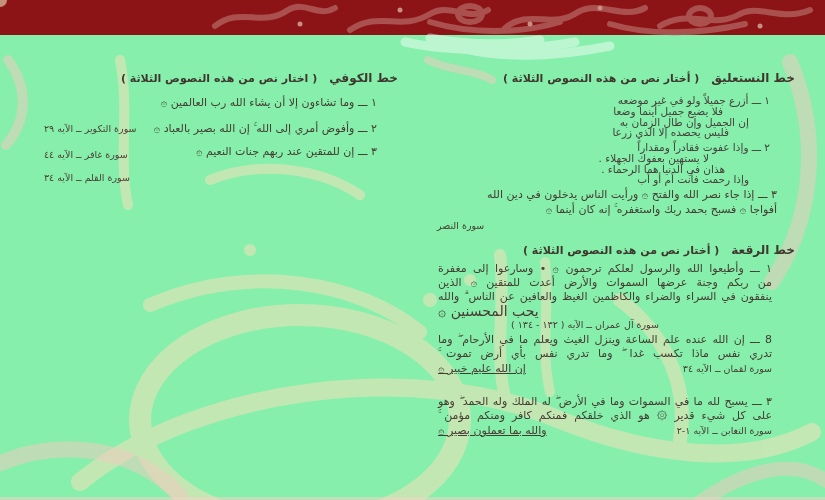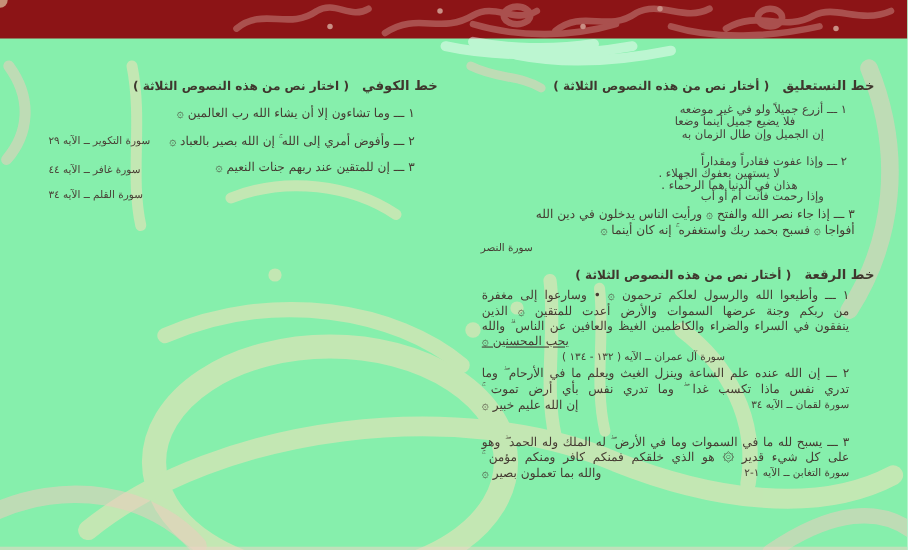--- a/index.html
+++ b/index.html
@@ -30,26 +30,26 @@
              white-space:nowrap; color:#46403a; }
   .p1-l1{ margin-right:25px; } .p1-l2{ margin-right:72px; }
   .p1-l3{ margin-right:46px; } .p1-l4{ margin-right:66px; }
   .p2-l1{ margin-right:25px; } .p2-l2{ margin-right:86px; }
   .p2-l3{ margin-right:46px; } .p2-l4{ margin-right:70px; }
   .qline{ direction:rtl; text-align:right; font-size:11px; line-height:14.5px;
           white-space:nowrap; margin-right:18px; }
   .q-src{ direction:rtl; text-align:left; font-size:9.5px; margin-left:2px; margin-top:3px; }
   .rq-line{ direction:rtl; text-align:justify; text-align-last:justify;
             font-size:11px; line-height:14px; margin:0 23px 0 3px; }
-  .rq-last-left{ direction:rtl; text-align:left; font-size:11px; line-height:14px; margin-left:3px;text-decoration:underline; }
+  .rq-last-left{ direction:rtl; text-align:left; font-size:14px; line-height:14px; margin-left:3px; }
   .rq-src-center{ direction:rtl; text-align:center; font-size:9.5px; line-height:13px;
                   margin-right:60px; }
   .rq-endrow{ display:flex; flex-direction:row; align-items:baseline;
               justify-content:space-between; margin:0 23px 0 3px; }
-  .rq-end{ direction:rtl; font-size:11px; line-height:15px; }
+  .rq-end{ direction:rtl; font-size:11px; line-height:15px;text-decoration:underline; }
   .rq-endsrc{ direction:rtl; font-size:9.5px; line-height:15px; align-self:flex-end; }
   .bottom-edge{ position:absolute; left:0; bottom:0; width:825px; height:3px;
                 background:#eed5c6; opacity:.55; z-index:2; }
 </style>
 </head>
 <body>
 
 <div class="page">
 
   <div class="band"></div>
@@ -130,20 +130,21 @@
     <div class="blk" style="top:0">
       <div class="sec-head">
         <span>خط النستعليق</span><span class="sub">( أختار نص من هذه النصوص الثلاثة )</span>
       </div>
     </div>
 
     <div class="blk" style="top:24px">
       <div class="poemline p1-l1">١ ـــ أزرع جميلاً ولو في غير موضعه</div>
       <div class="poemline p1-l2">فلا يضيع جميل أينما وضعا</div>
       <div class="poemline p1-l3">إن الجميل وإن طال الزمان به</div>
+      <div class="poemline p1-l4">فليس يحصده إلا الذي زرعا</div>
     </div>
 
     <div class="blk" style="top:71px">
       <div class="poemline p2-l1">٢ ـــ وإذا عفوت فقادراً ومقداراً</div>
       <div class="poemline p2-l2">لا يستهين بعفوك الجهلاء .</div>
       <div class="poemline p2-l4">هذان في الدنيا هما الرحماء .</div>
       <div class="poemline p2-l3">وإذا رحمت فأنت أم أو أب</div>
     </div>
 
     <div class="blk" style="top:117px">
@@ -160,21 +161,21 @@
 
     <div class="blk" style="top:191px">
       <div class="rq-line">١ ـــ وأطيعوا الله والرسول لعلكم ترحمون ۞ • وسارعوا إلى مغفرة</div>
       <div class="rq-line">من ربكم وجنة عرضها السموات والأرض أعدت للمتقين ۞ الذين</div>
       <div class="rq-line">ينفقون في السراء والضراء والكاظمين الغيظ والعافين عن الناس ۗ والله</div>
       <div class="rq-last-left">يحب المحسنين ۞</div>
       <div class="rq-src-center">سورة آل عمران ــ الآيه ( ١٣٢ - ١٣٤ )</div>
     </div>
 
     <div class="blk" style="top:262px">
-      <div class="rq-line">٢ ـــ إن الله عنده علم الساعة وينزل الغيث ويعلم ما في الأرحام ۖ وما</div>
+      <div class="rq-line">8 ـــ إن الله عنده علم الساعة وينزل الغيث ويعلم ما في الأرحام ۖ وما</div>
       <div class="rq-line">تدري نفس ماذا تكسب غدا ۖ وما تدري نفس بأي أرض تموت ۚ</div>
       <div class="rq-endrow">
         <div class="rq-end">إن الله عليم خبير ۞</div>
         <div class="rq-endsrc">سورة لقمان ــ الآيه ٣٤</div>
       </div>
     </div>
 
     <div class="blk" style="top:324px">
       <div class="rq-line">٣ ـــ يسبح لله ما في السموات وما في الأرض ۖ له الملك وله الحمد ۖ وهو</div>
       <div class="rq-line">على كل شيء قدير ۞ هو الذي خلقكم فمنكم كافر ومنكم مؤمن ۚ</div>

